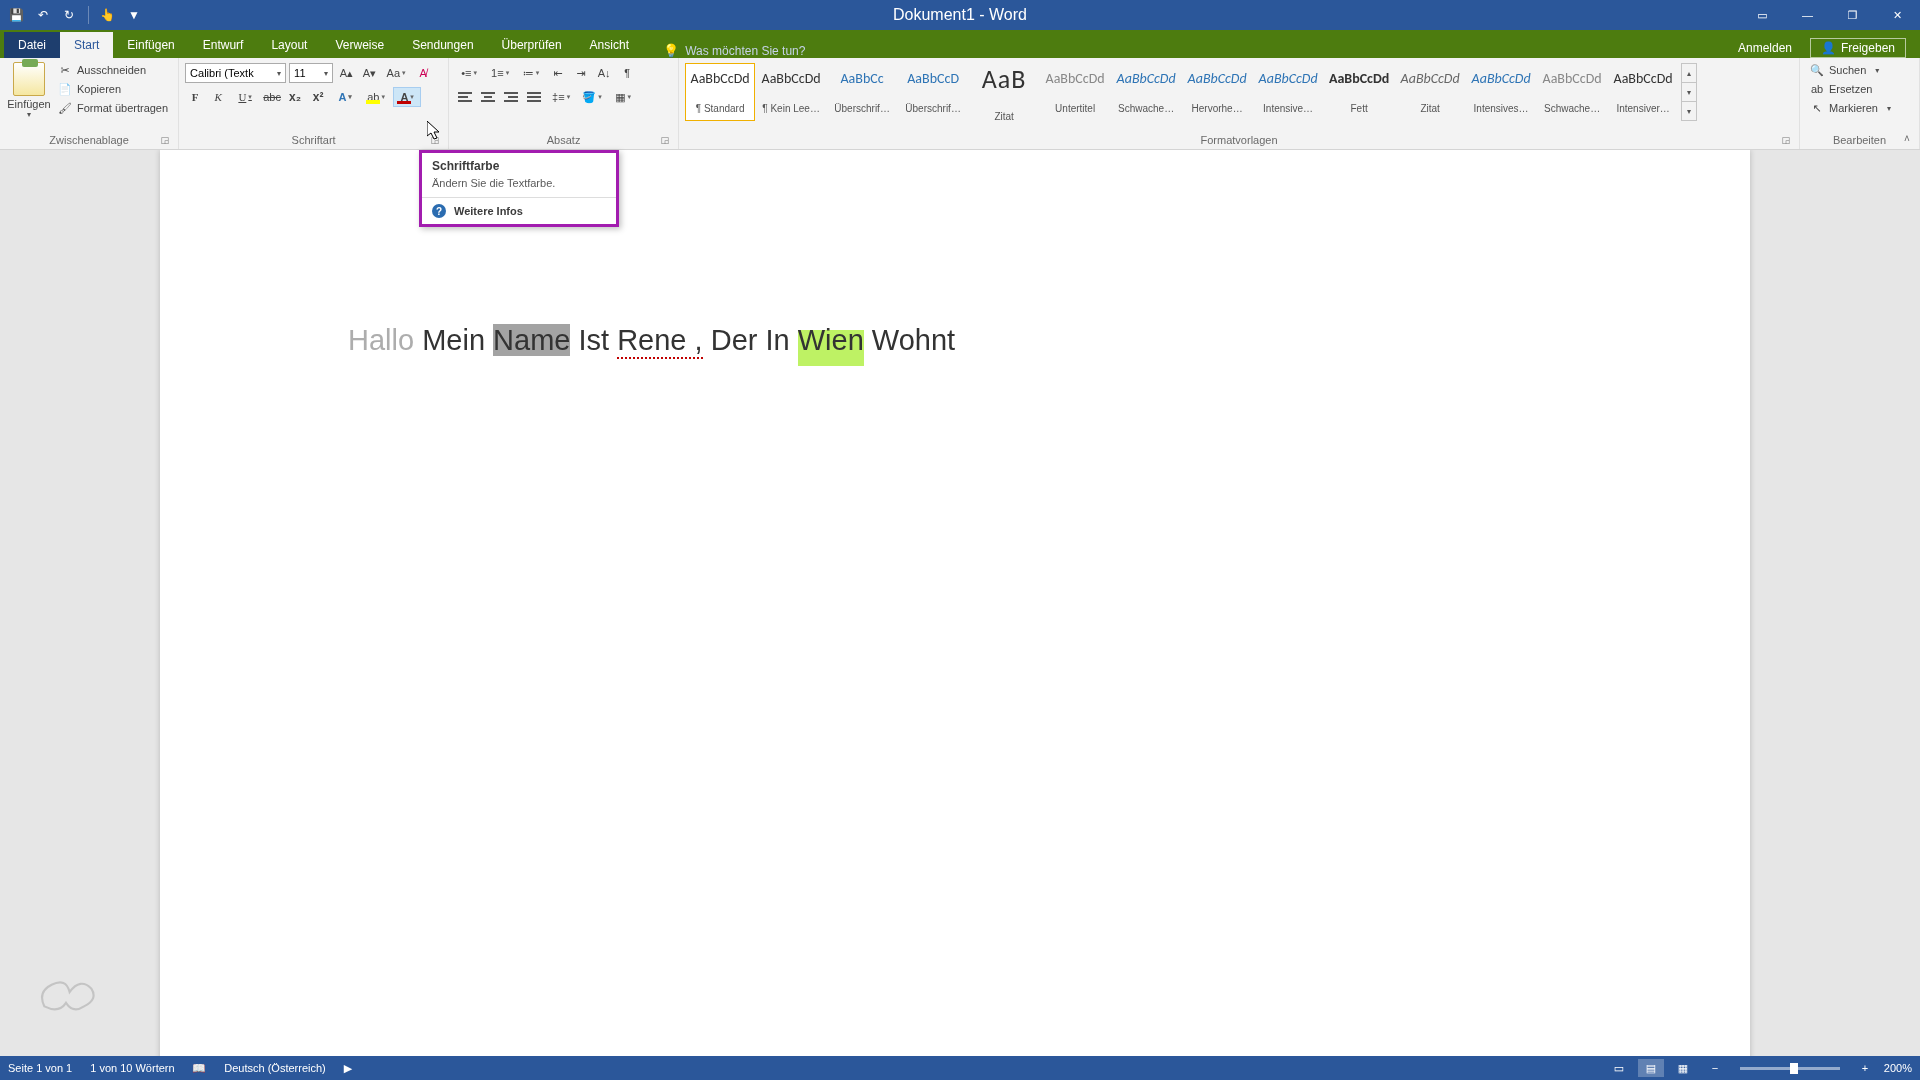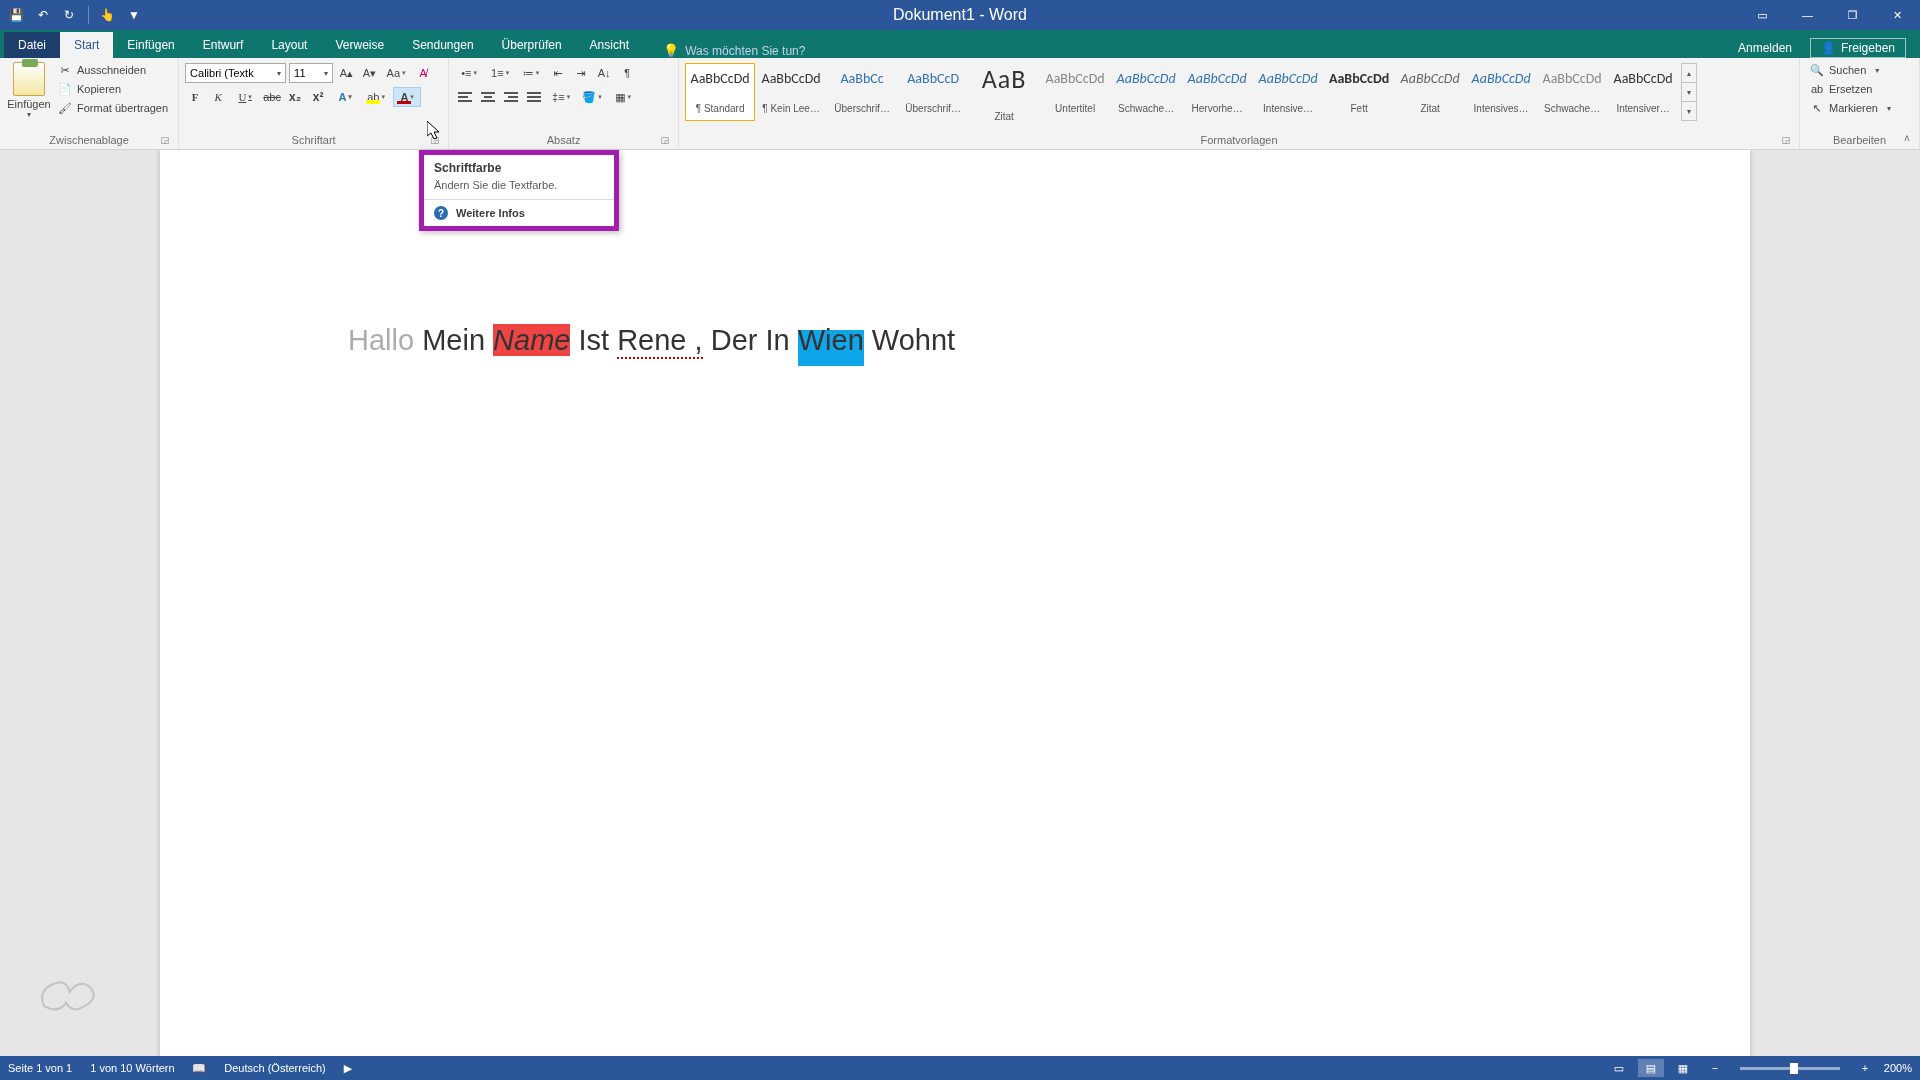--- a/index.html
+++ b/index.html
@@ -9,21 +9,21 @@
 .titlebar { background: #2b579a; height: 30px; display: flex; align-items: center; color: #fff; font-size: 12px; position: relative; }
 .qat { display: flex; align-items: center; gap: 4px; padding-left: 6px; }
 .qat .btn { width: 22px; height: 22px; display: flex; align-items: center; justify-content: center; font-size: 12px; color: #fff; }
 .qat .sep { width: 1px; height: 18px; background: rgba(255,255,255,.3); margin: 0 4px; }
 .title-center { position: absolute; left: 50%; transform: translateX(-50%); font-size: 16px; }
 .winctrl { margin-left: auto; display: flex; }
 .winctrl .wbtn { width: 45px; height: 30px; display: flex; align-items: center; justify-content: center; color: #fff; font-size: 11px; }
 .winctrl .wbtn.close { background: transparent; }
 
 
-.tabs { background: #0f766e; height: 28px; display: flex; align-items: flex-end; padding-left: 4px; font-size: 12px; color: #fff; }
+.tabs { background: #4d7c0f; height: 28px; display: flex; align-items: flex-end; padding-left: 4px; font-size: 12px; color: #fff; }
 .tab { padding: 6px 14px 6px; cursor: pointer; }
 .tab.file { background: #1e3e6e; }
 .tab.active { background: #f3f3f3; color: #2b579a; }
 .tellme { display: flex; align-items: center; gap: 6px; margin-left: 20px; color: #c5d3e8; font-size: 12px; flex: 0 0 auto; }
 .tellme .bulb { font-size: 13px; }
 .tabs-right { margin-left: auto; display: flex; align-items: center; gap: 18px; padding-right: 14px; color: #fff; font-size: 12px; }
 .share-btn { border: 1px solid rgba(255,255,255,.6); padding: 2px 10px; display: flex; align-items: center; gap: 5px; }
 
 
 .ribbon { background: #f3f3f3; border-bottom: 1px solid #d4d4d4; height: 92px; display: flex; position: relative; }
@@ -80,38 +80,38 @@
 .styles-scroll div { flex:1; display:flex; align-items:center; justify-content:center; font-size:8px; color:#555; border-bottom:1px solid #c5c5c5;}
 .styles-scroll div:last-child{border:none;}
 
 
 .edit-col { display: flex; flex-direction: column; gap: 3px; font-size: 11px; color: #444; padding-top: 2px;}
 .edit-item { display: flex; align-items: center; gap: 5px; padding: 1px 4px; }
 
 .collapse-ribbon { position:absolute; right:4px; bottom:4px; width:18px; height:14px; font-size:10px; color:#666; display:flex; align-items:center; justify-content:center;}
 
 
-.tooltip { position: absolute; left: 419px; top: 150px; width: 200px; background: #fff; border: 5px solid #a21caf; box-shadow: 2px 2px 6px rgba(0,0,0,.25); font-size: 11px; z-index: 50; }
+.tooltip { position: absolute; left: 419px; top: 150px; width: 200px; background: #fff; border: 3px solid #a21caf; box-shadow: 2px 2px 6px rgba(0,0,0,.25); font-size: 11px; z-index: 50; }
 .tooltip .tt-title { font-weight: bold; padding: 6px 10px 2px; color: #3b3b3b; font-size: 12px;}
 .tooltip .tt-desc { padding: 2px 10px 8px; color: #5a5a5a; }
 .tooltip .tt-sep { border-top: 1px solid #ddd; }
 .tooltip .tt-more { display: flex; align-items: center; gap: 8px; padding: 6px 10px; color: #3b3b3b; font-weight: bold;}
 .tooltip .tt-more .qicon { width: 14px; height: 14px; border-radius: 50%; background: #2b6cb0; color: #fff; font-size: 10px; display:flex; align-items:center; justify-content:center;}
 
 
 .cursor { position: absolute; left: 427px; top: 121px; z-index: 60; pointer-events: none; }
 
 
 .doc-area { position: absolute; top: 150px; bottom: 24px; left: 0; right: 0; background: #e6e6e6; overflow: hidden;}
 .page { position: absolute; left: 160px; top: 0; width: 1590px; height: 2000px; background: #fff; box-shadow: 0 0 6px rgba(0,0,0,.2); }
 .doc-text { position: absolute; left: 188px; top: 172px; font-family: Calibri, sans-serif; font-size: 29px; color: #333; white-space: nowrap; }
 .doc-text .hallo { color: #adadad; }
-.doc-text .highlighted { background: #ef4444; font-style: italic; }
+.doc-text .highlighted { background: #a3a3a3; }
 .doc-text .spell { border-bottom: 2px dotted #c00000; padding-bottom: 1px;}
-.doc-text .selected { background: #0ea5e9; color: #333; padding-bottom: 16px; display: inline-block; line-height: 20px; margin-bottom: -16px;}
+.doc-text .selected { background: #bef264; color: #333; padding-bottom: 16px; display: inline-block; line-height: 20px; margin-bottom: -16px;}
 
 
 .statusbar { position: absolute; bottom: 0; left: 0; right: 0; height: 24px; background: #2b579a; color: #fff; font-size: 11px; display: flex; align-items: center; padding: 0 8px; gap: 18px;}
 .statusbar .sb-item { display: flex; align-items: center; gap: 6px;}
 .statusbar .sb-right { margin-left: auto; display: flex; align-items: center; gap: 6px;}
 .view-btn { width: 26px; height: 18px; display:flex; align-items:center; justify-content:center; }
 .view-btn.active { background: rgba(255,255,255,.25); }
 .zoom-slider { width: 100px; height: 3px; background: rgba(255,255,255,.5); position: relative; margin: 0 6px;}
 .zoom-slider .thumb { position: absolute; top: -4px; left: 50%; width: 8px; height: 11px; background: #fff; }
 

